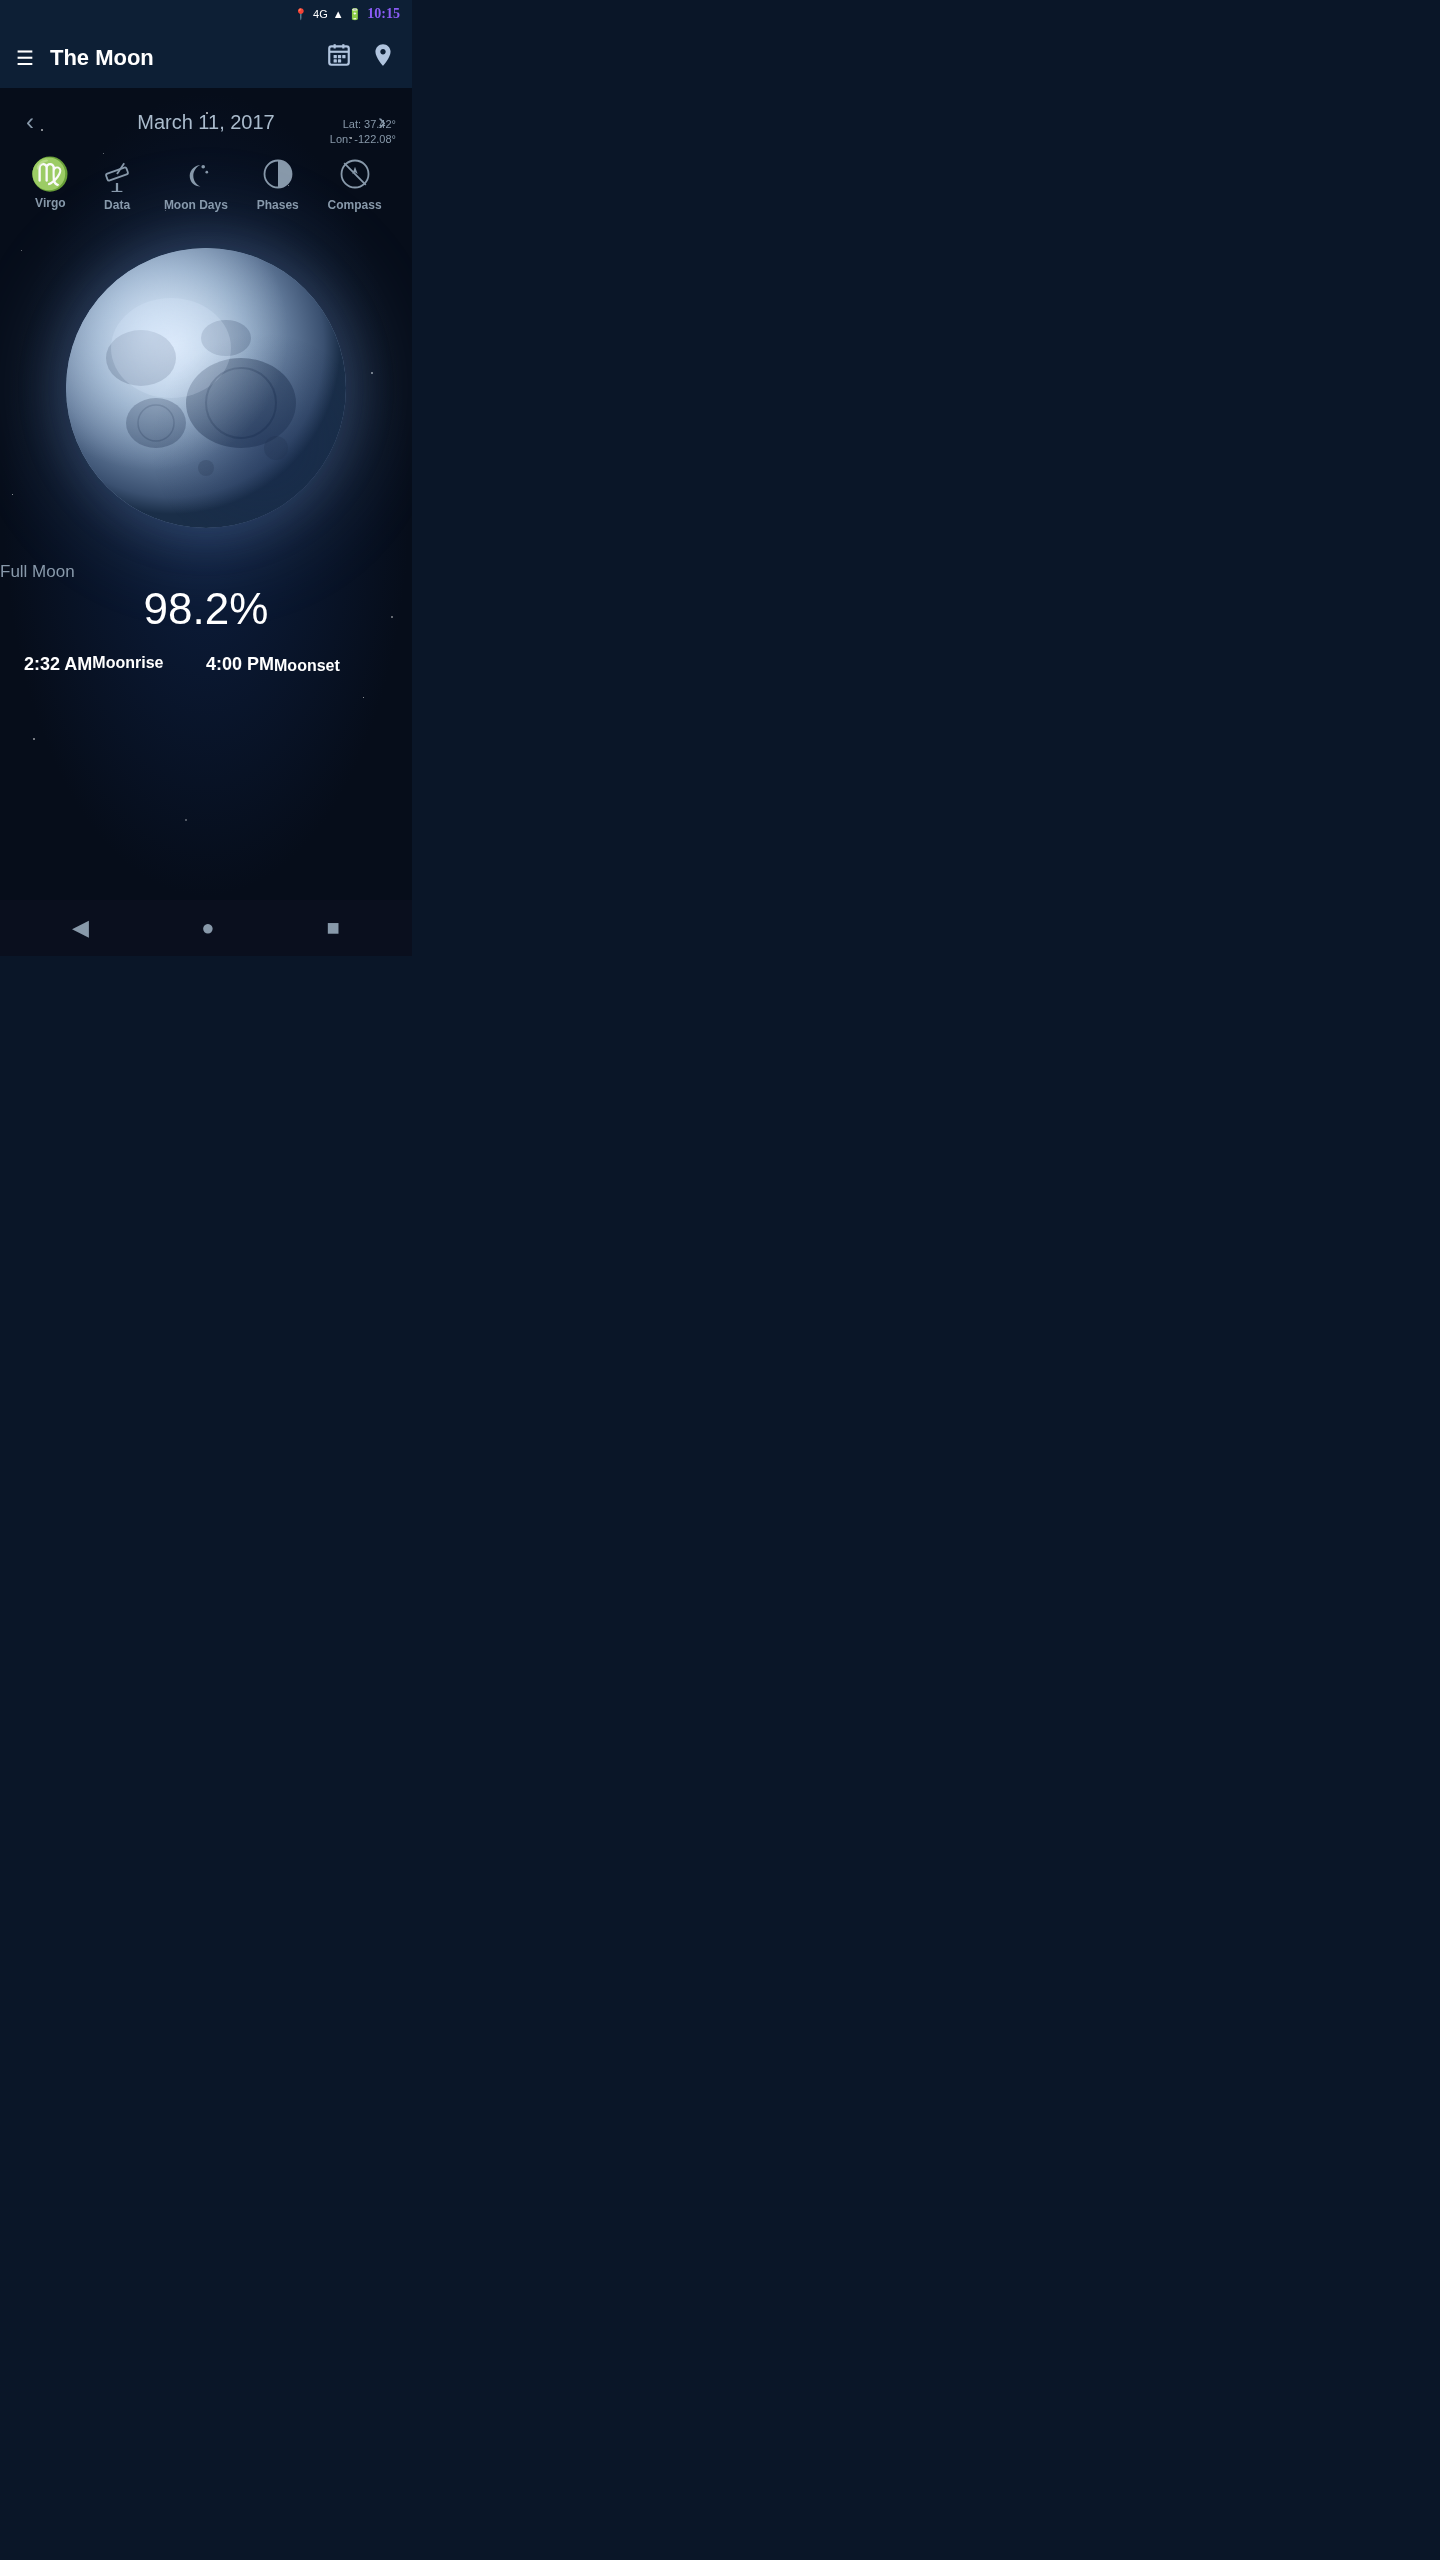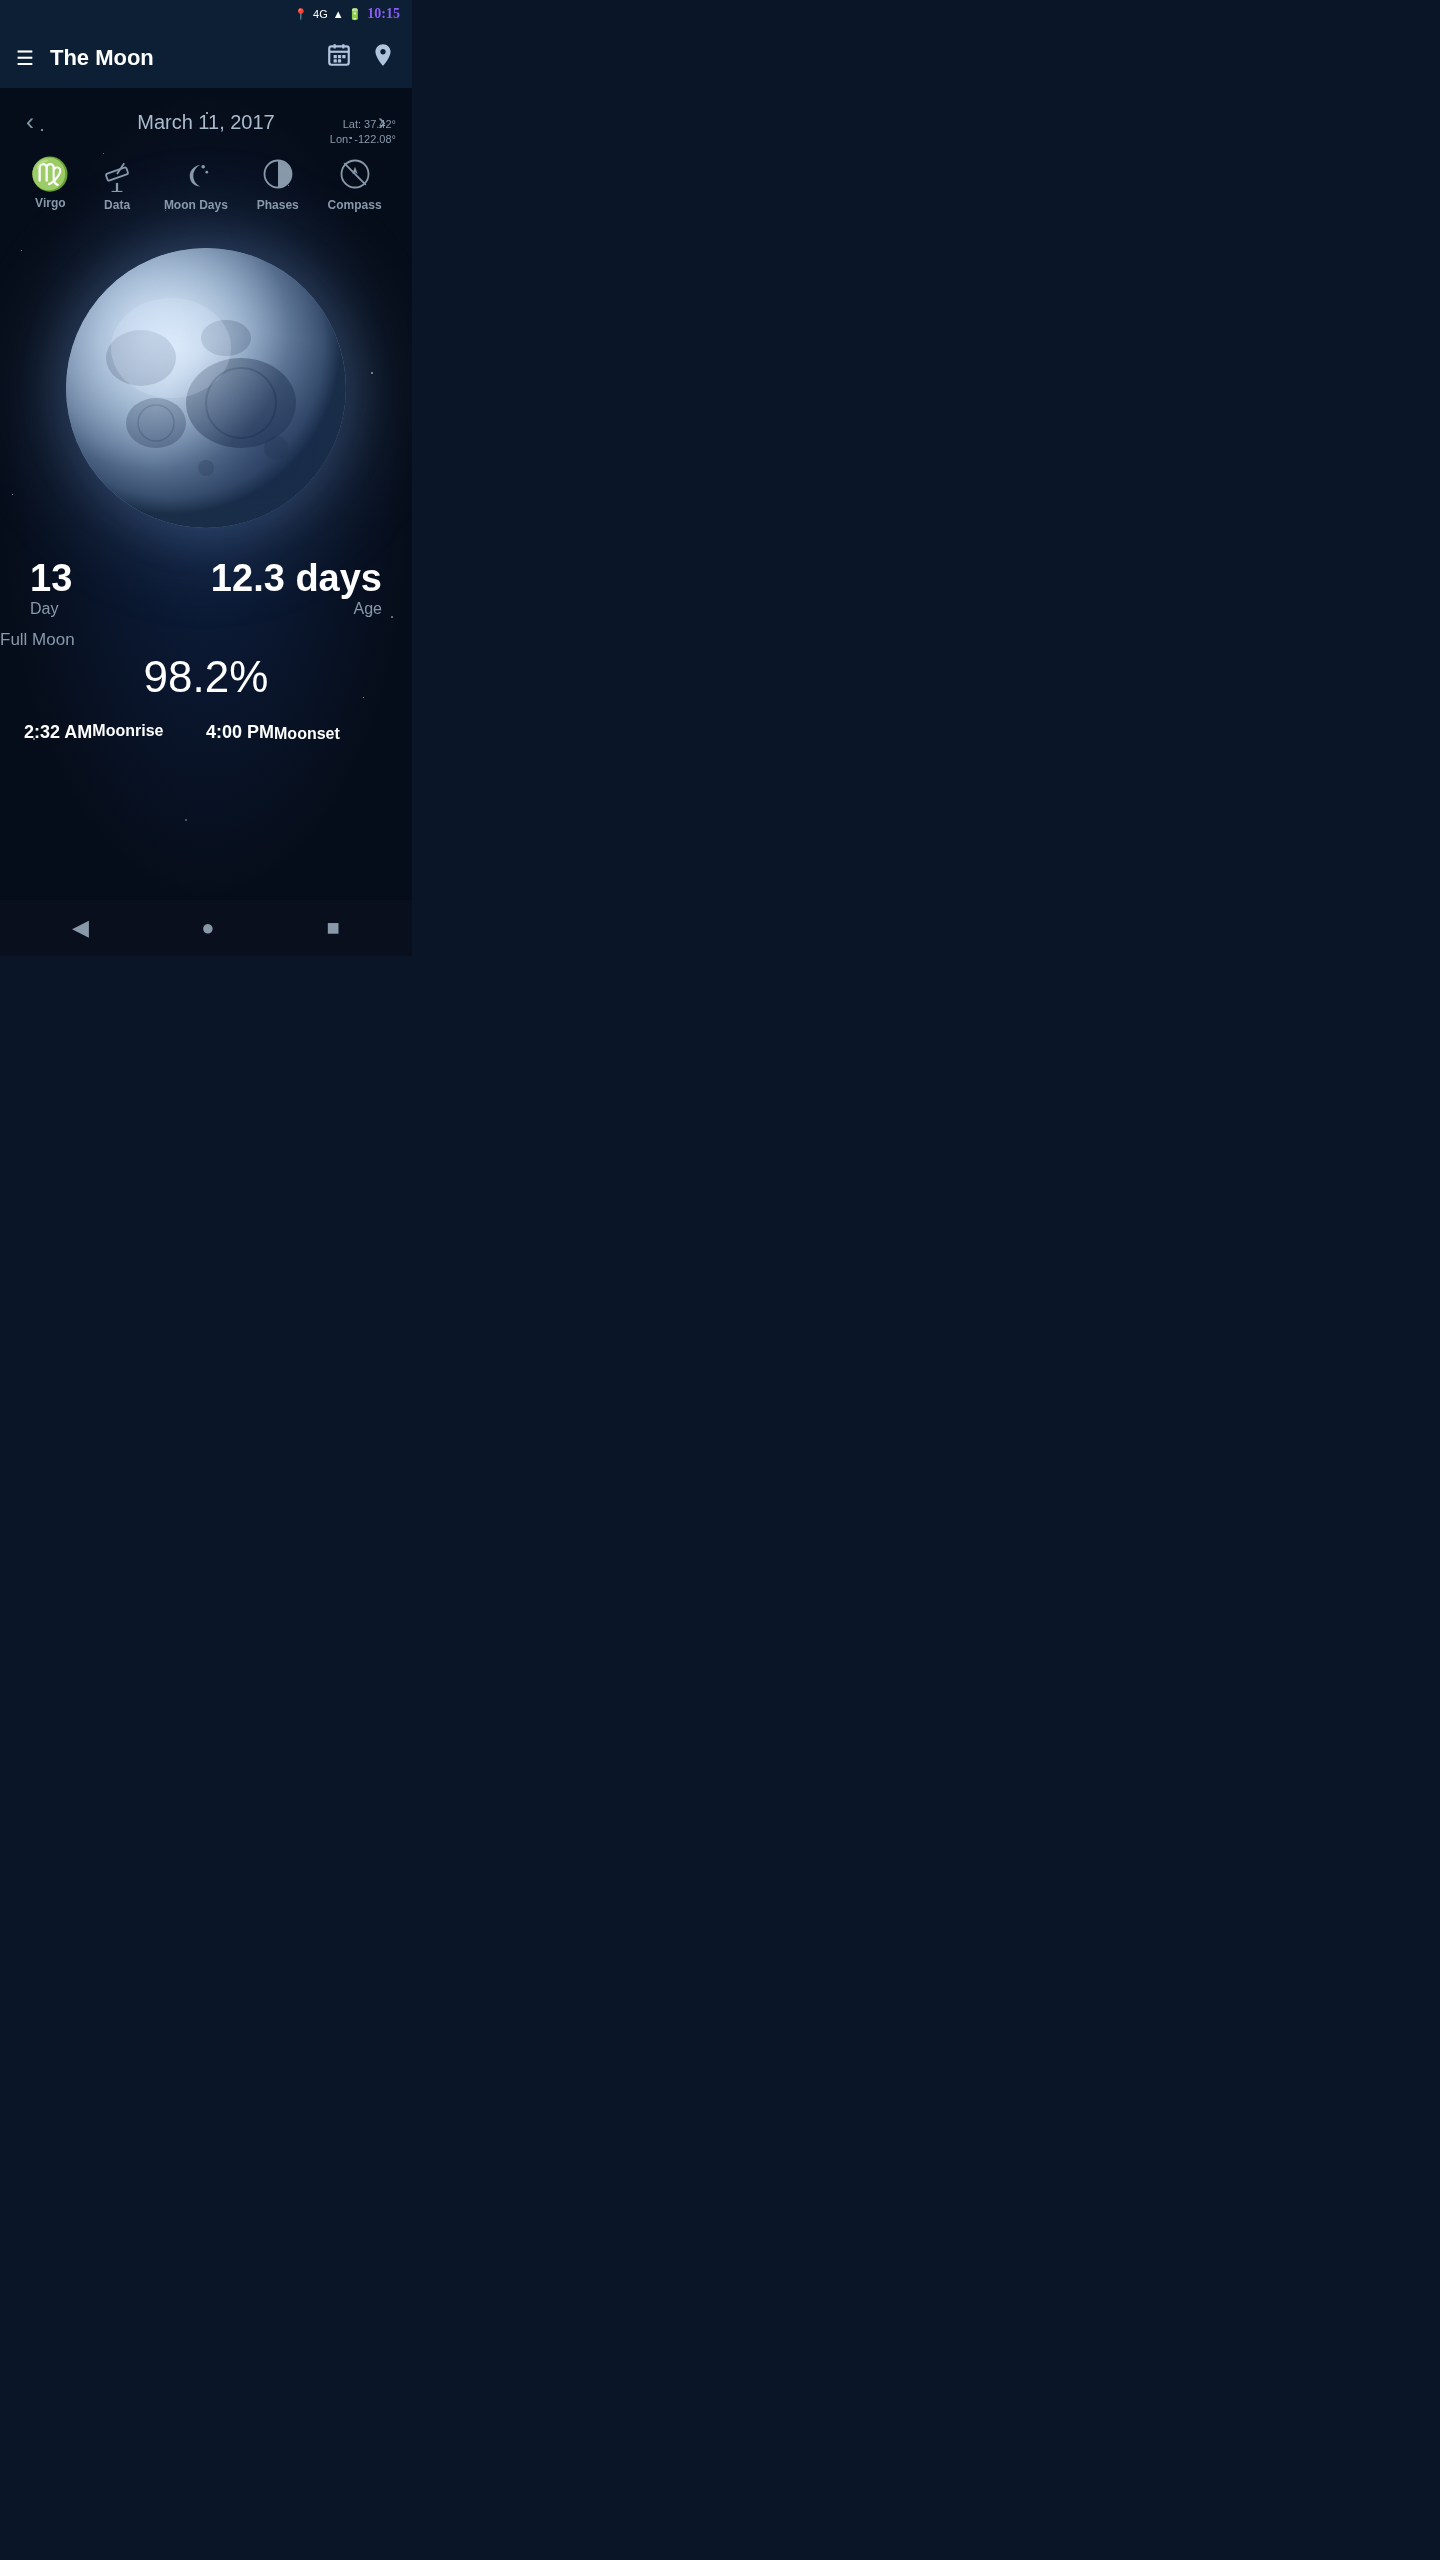--- a/index.html
+++ b/index.html
@@ -414,30 +414,20 @@
         <ellipse cx="105" cy="100" rx="60" ry="50" fill="rgba(220,235,255,0.25)"></ellipse>
 
         <circle cx="175" cy="155" r="35" fill="none" stroke="rgba(30,50,80,0.4)" stroke-width="2"></circle>
         <circle cx="90" cy="175" r="18" fill="none" stroke="rgba(30,50,80,0.35)" stroke-width="1.5"></circle>
         <circle cx="210" cy="200" r="12" fill="rgba(40,55,80,0.3)"></circle>
         <circle cx="140" cy="220" r="8" fill="rgba(40,55,80,0.25)"></circle>
       </svg>
     </div>
   </div>
 
-  <div class="moon-stats-row">
-    <div class="stat-item">
-      <span class="stat-number">13</span>
-      <span class="stat-label">Day</span>
-    </div>
-    <div class="stat-item right">
-      <span class="stat-number">12.3 days</span>
-      <span class="stat-label">Age</span>
-    </div>
-  </div>
 
   <div style="text-align:left; position:relative; z-index:2; padding: 4px 0 2px;">
     <span style="font-size:17px; color:#8899aa;">Full Moon</span>
   </div>
 
   <div class="center-percentage">
     <span style="font-size:44px; font-weight:normal; color:white;">98.2%</span>
   </div>
 
   <div class="moon-bottom-info">

